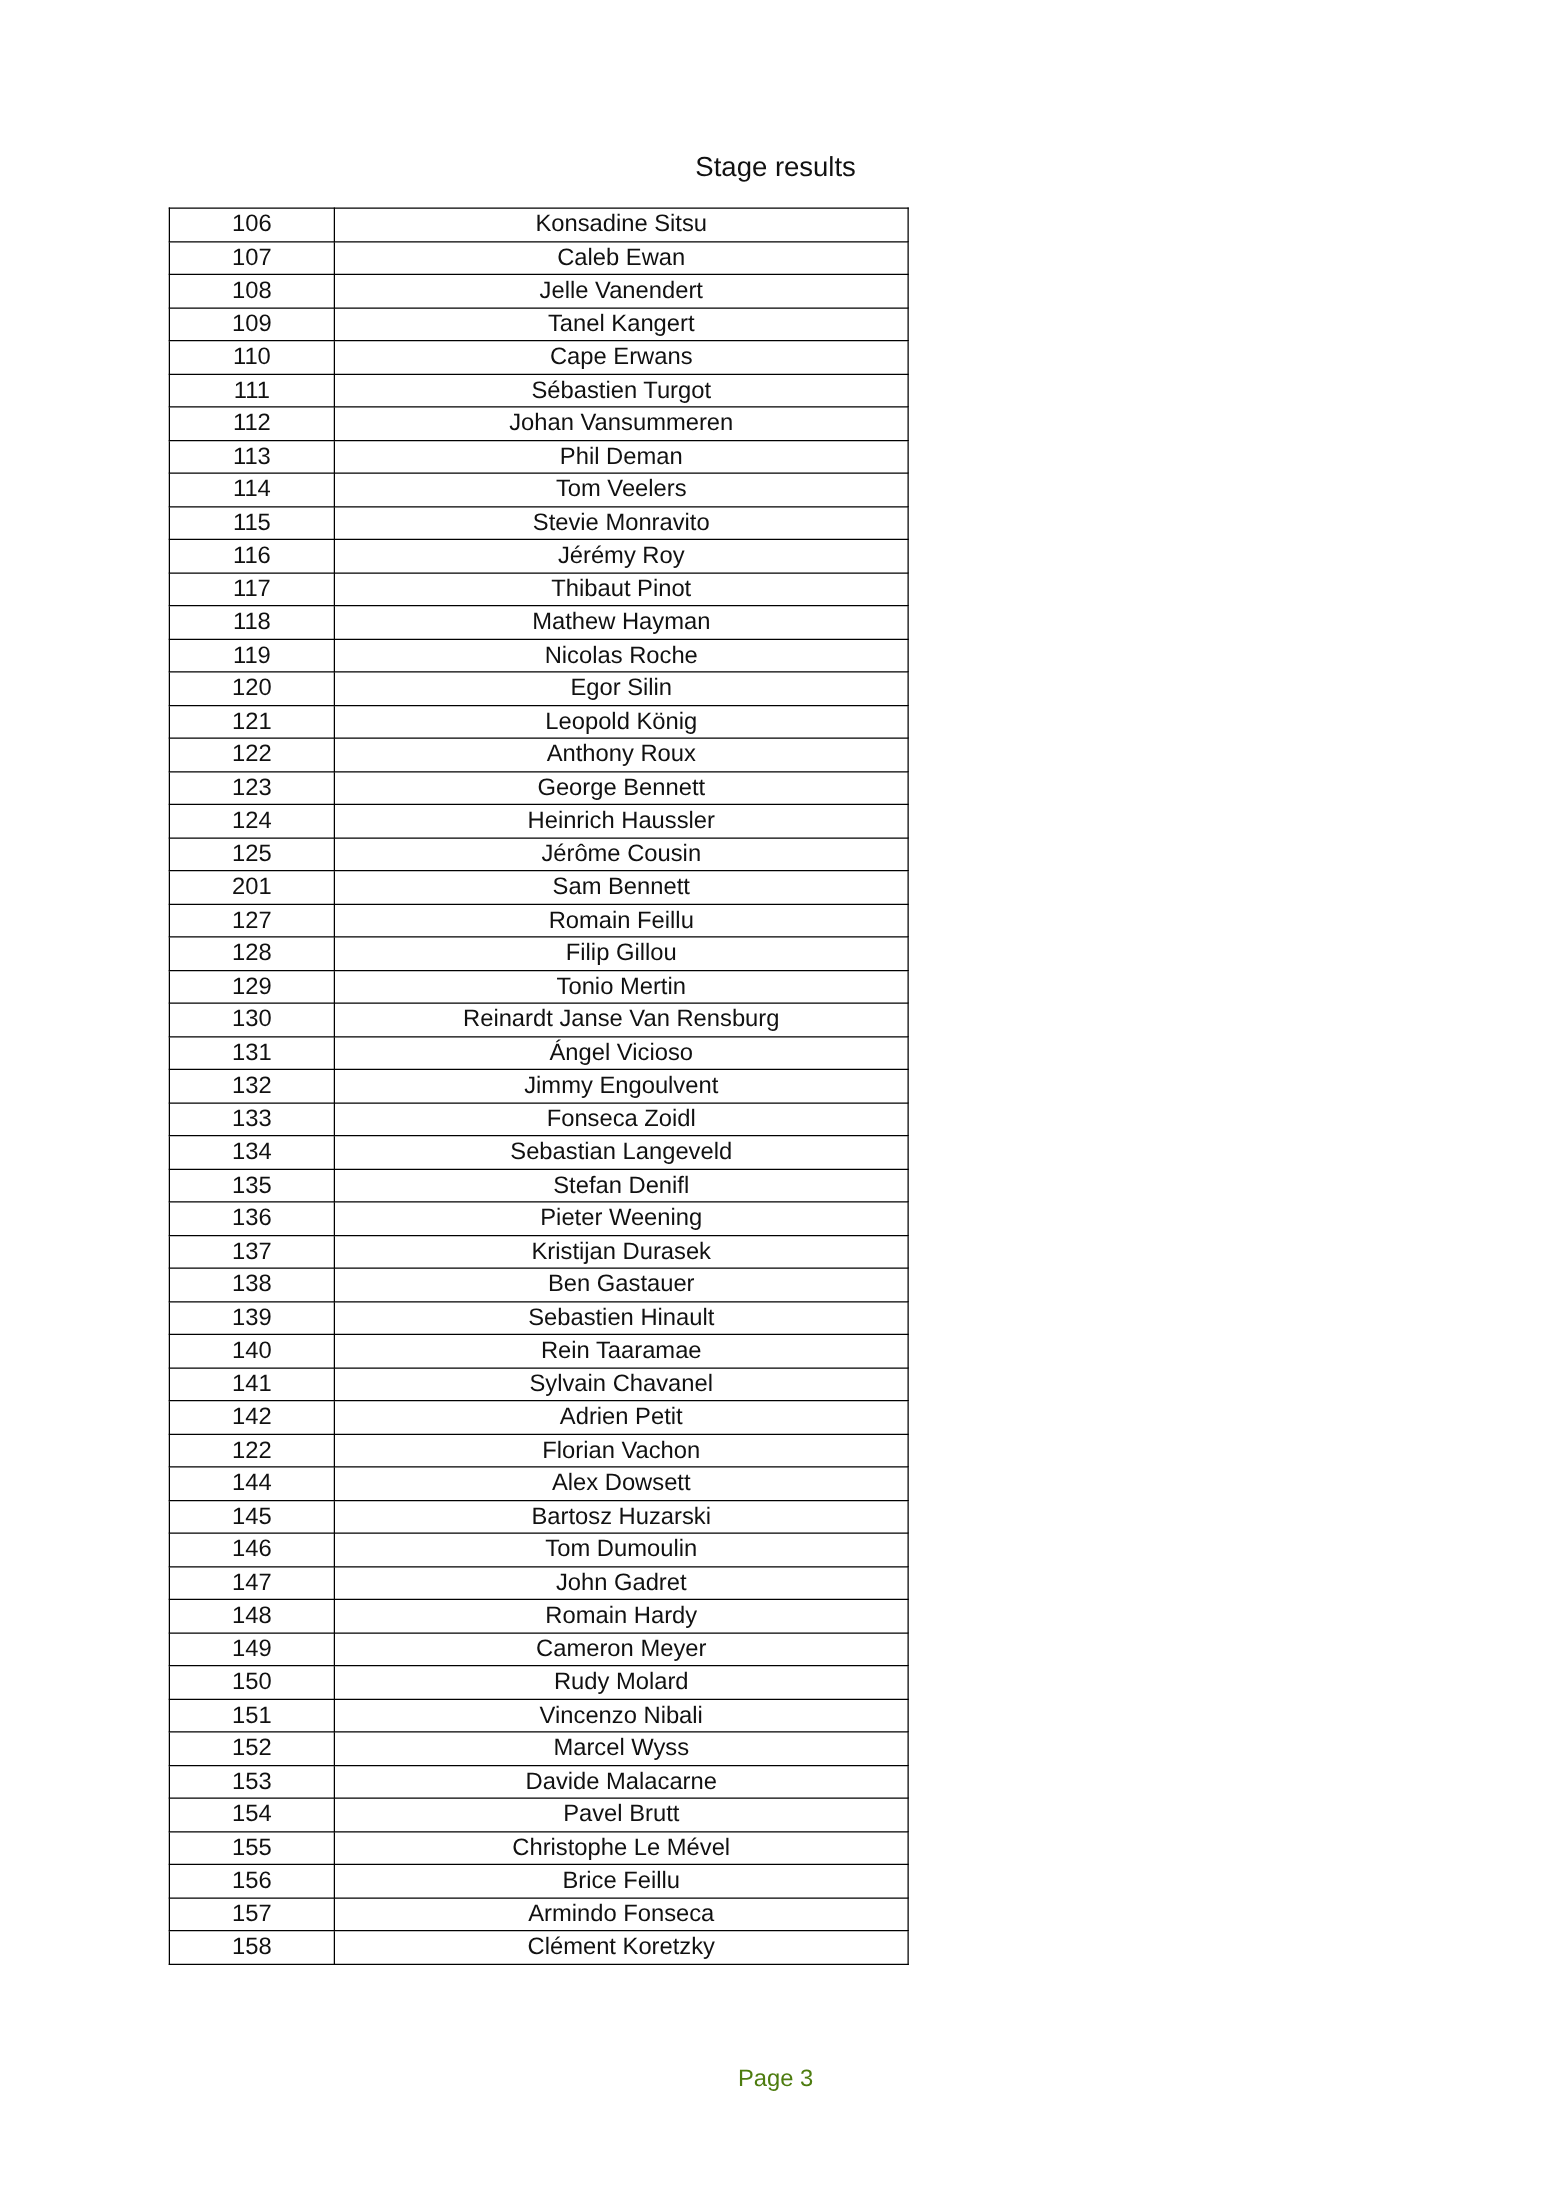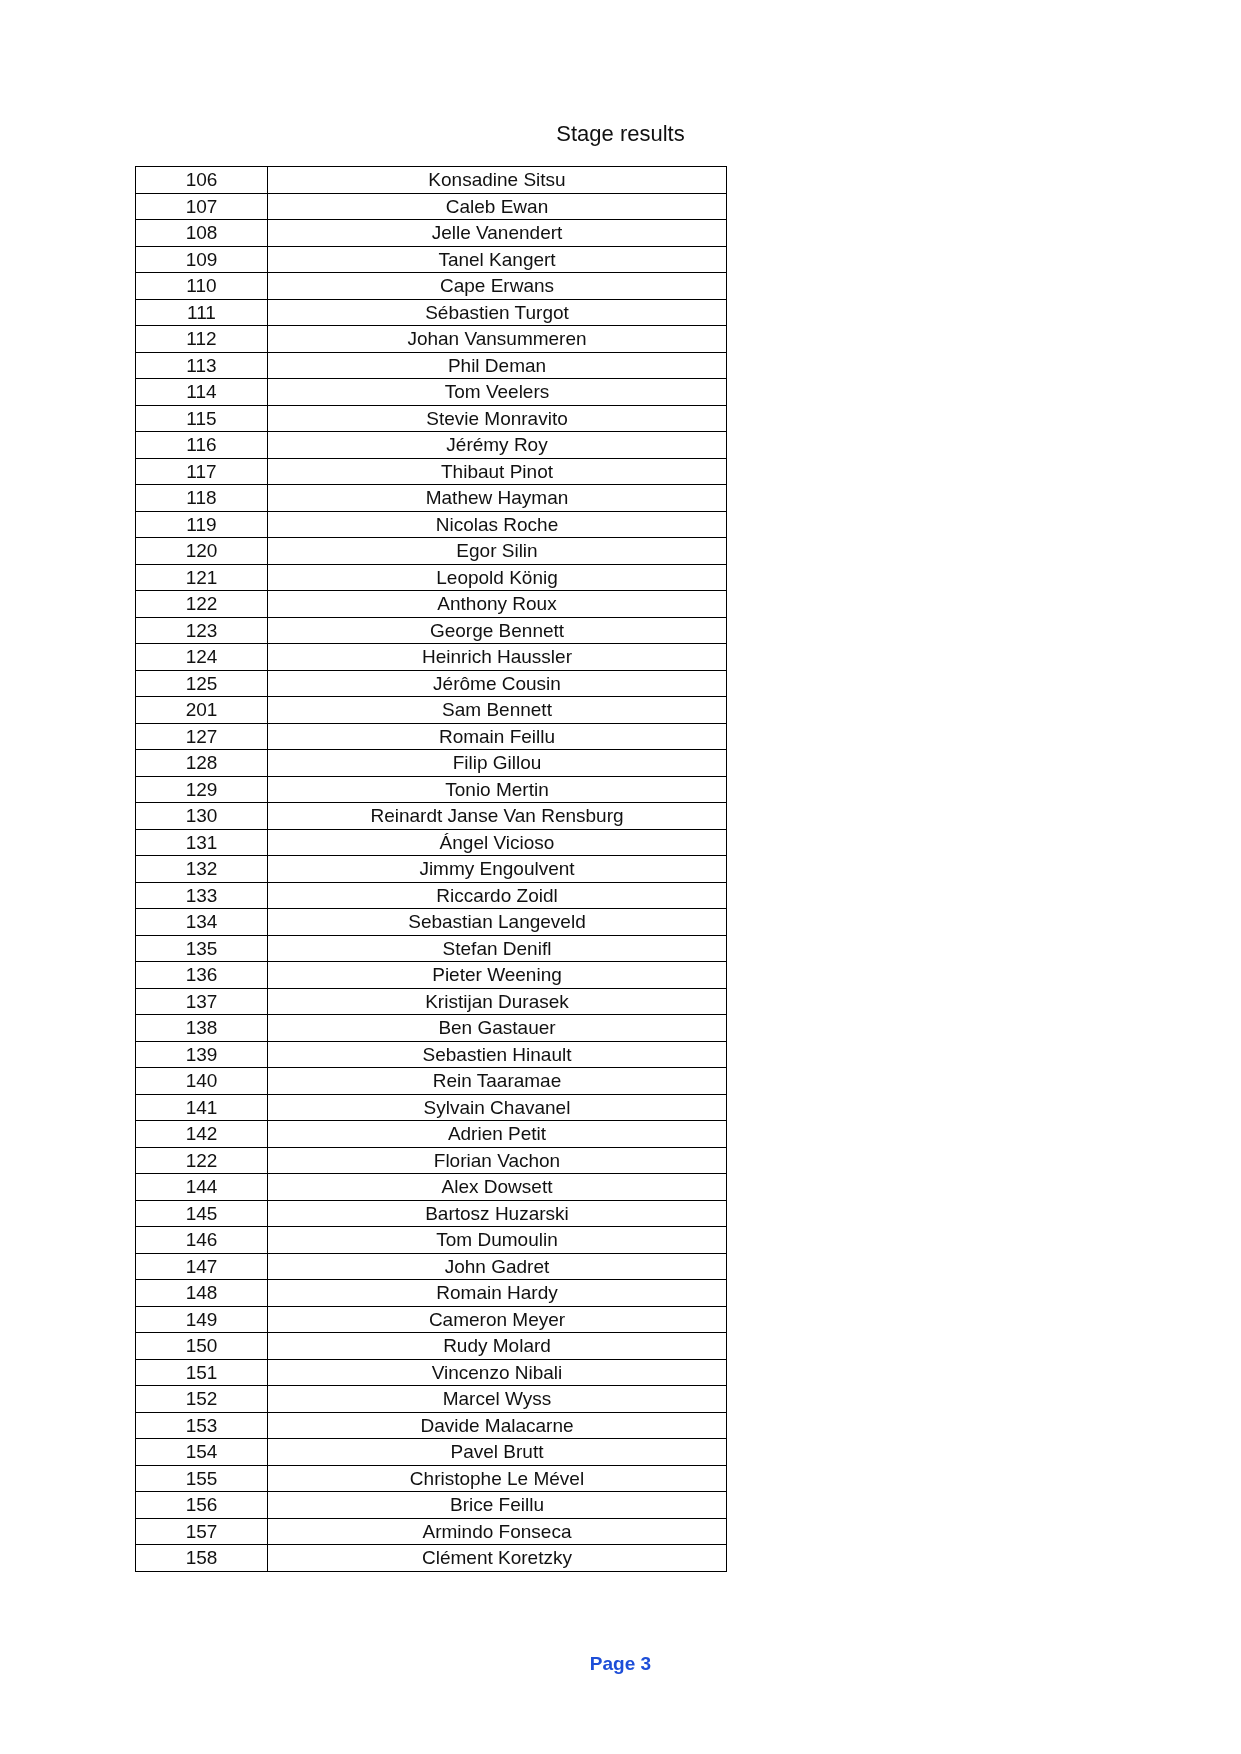--- a/index.html
+++ b/index.html
@@ -46,22 +46,21 @@
   col.bib-col { width: 132px; }
   col.name-col { width: 459px; }
   .page-footer {
     position: absolute;
     top: 1653px;
     left: 0;
     width: 100%;
     text-align: center;
     font-size: 19px;
     line-height: 22px;
-    color: #1d4ed8;
-    font-weight: bold;
+    color: #4d7c0f;
   }
 </style>
 </head>
 <body>
 
 <div class="page-title">Stage results</div>
 
 <table class="results">
   <colgroup>
     <col class="bib-col">
@@ -171,21 +170,21 @@
       <tr>
         <td>131</td>
         <td>Ángel Vicioso</td>
       </tr>
       <tr>
         <td>132</td>
         <td>Jimmy Engoulvent</td>
       </tr>
       <tr>
         <td>133</td>
-        <td>Riccardo Zoidl</td>
+        <td>Fonseca Zoidl</td>
       </tr>
       <tr>
         <td>134</td>
         <td>Sebastian Langeveld</td>
       </tr>
       <tr>
         <td>135</td>
         <td>Stefan Denifl</td>
       </tr>
       <tr>

